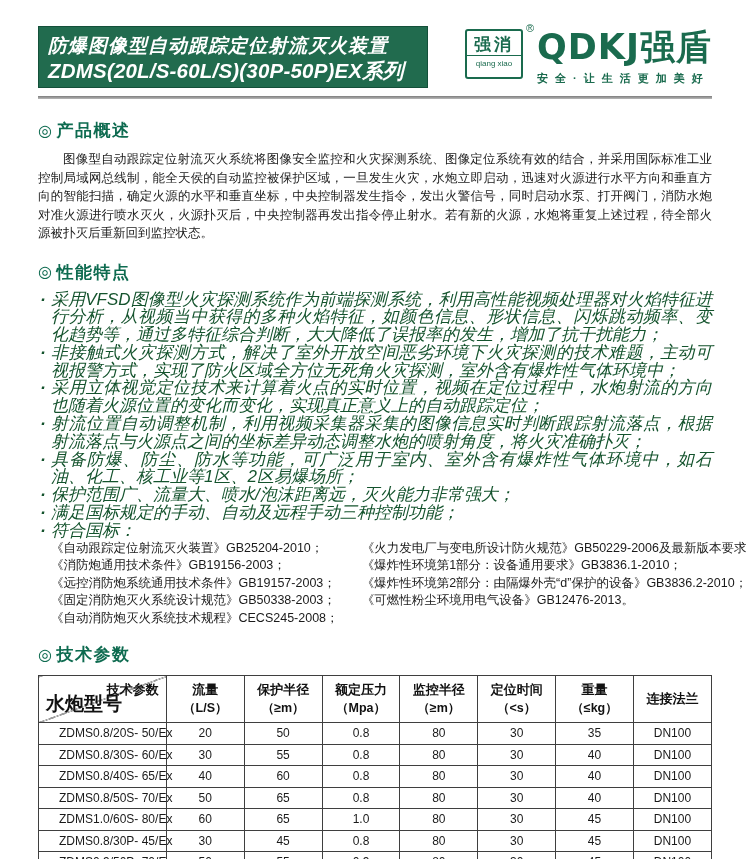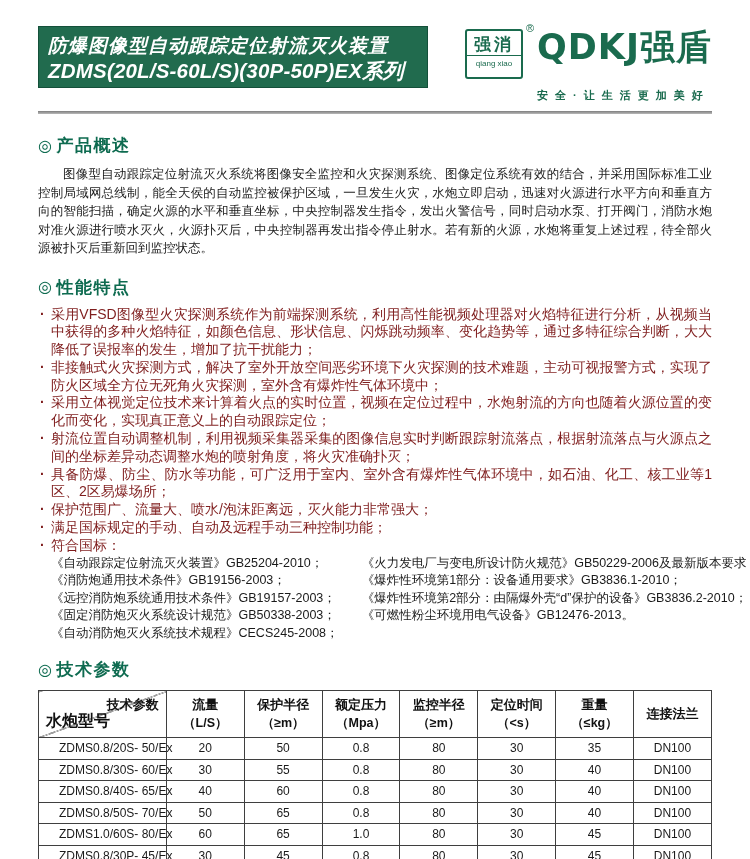--- a/index.html
+++ b/index.html
@@ -26,41 +26,41 @@
   }
   .logo-cn { font-size:17px; font-weight:bold; letter-spacing:3px; line-height:20px; }
   .logo-py { font-size:8px; line-height:10px; margin-top:0; border-top:1px solid #1a6b4e; padding-top:3px; }
   .reg { position:absolute; top:-7px; right:-11px; font-size:11px; color:#1a6b4e; }
   .wordmark-group { text-align:left; }
   .wordmark {
     font-family:"DejaVu Sans",sans-serif; font-weight:bold; color:#1a6b4e;
     font-size:35px; line-height:36px; letter-spacing:1px; white-space:nowrap;
   }
   .tagline {
-    margin-top:23px; font-size:11px; font-weight:bold; color:#1a6b4e;
+    margin-top:6px; font-size:11px; font-weight:bold; color:#1a6b4e;
     letter-spacing:7px; white-space:nowrap;
   }
   
   .divider { margin-top:8px; height:3px; background:linear-gradient(#7d7d7d,#b9b9b9); }
   
   .section-heading {
     display:flex; align-items:center; color:#0e6b50;
     font-size:17px; font-weight:bold; letter-spacing:1.5px;
   }
   .sh-icon { font-size:16px; font-weight:normal; margin-right:3px; line-height:1; }
   .sec-overview { margin-top:20px; }
   .overview-body {
     margin-top:8px; font-size:12.5px; line-height:18.5px;
     text-align:justify; text-indent:2em; color:#1a1a1a;
   }
   .sec-features { margin-top:18px; }
   .features-list { margin-top:7px; }
   .feature {
-    position:relative; padding-left:13px; font-size:14px;
-    line-height:17.8px; text-align:justify; color:#7f1d1d;
+    position:relative; padding-left:13px; font-size:17px;
+    line-height:17.8px; text-align:justify; color:#14532d;font-style:italic;
   }
   .feature::before { content:"·"; position:absolute; left:2px; top:0; font-weight:bold; }
   .standards { display:flex; padding-left:13px; font-size:12.5px; line-height:17.5px; }
   .standards-col.left  { width:47%; }
   .standards-col.right { width:53%; }
   .standard-item { white-space:nowrap; }
   
   .sec-specs { margin-top:16px; }
   table.specs {
     width:100%; border-collapse:collapse; margin-top:9px;
@@ -72,21 +72,21 @@
   table.specs thead th { height:47px; font-size:13px; font-weight:bold; color:#111; }
   table.specs thead th .h2 { display:block; font-size:12.5px; margin-top:1px; }
   table.specs tbody td { height:21.5px; font-size:12px; padding:0 2px; }
   table.specs tbody td.model { text-align:center; padding-left:20px; white-space:nowrap; }
   .corner {
     position:relative;
     background:linear-gradient(to bottom right,
       transparent 49.6%, #3f3f3f 49.6%, #3f3f3f 50.45%, transparent 50.45%);
   }
   .corner .c-top    { position:absolute; top:5px;  right:7px; font-size:13px; font-weight:bold; }
-  .corner .c-bottom { position:absolute; bottom:5px; left:7px; font-size:16px; font-weight:bold;font-family:Liberation Mono, monospace; }
+  .corner .c-bottom { position:absolute; bottom:5px; left:7px; font-size:19px; font-weight:bold;font-family:Liberation Mono, monospace; }
   col.c-model  { width:19%; }
   col.c-flange { width:11.6%; }
 </style>
 </head>
 <body>
 
 <div class="page">
 
   <div class="header">
     <div class="title-block">

